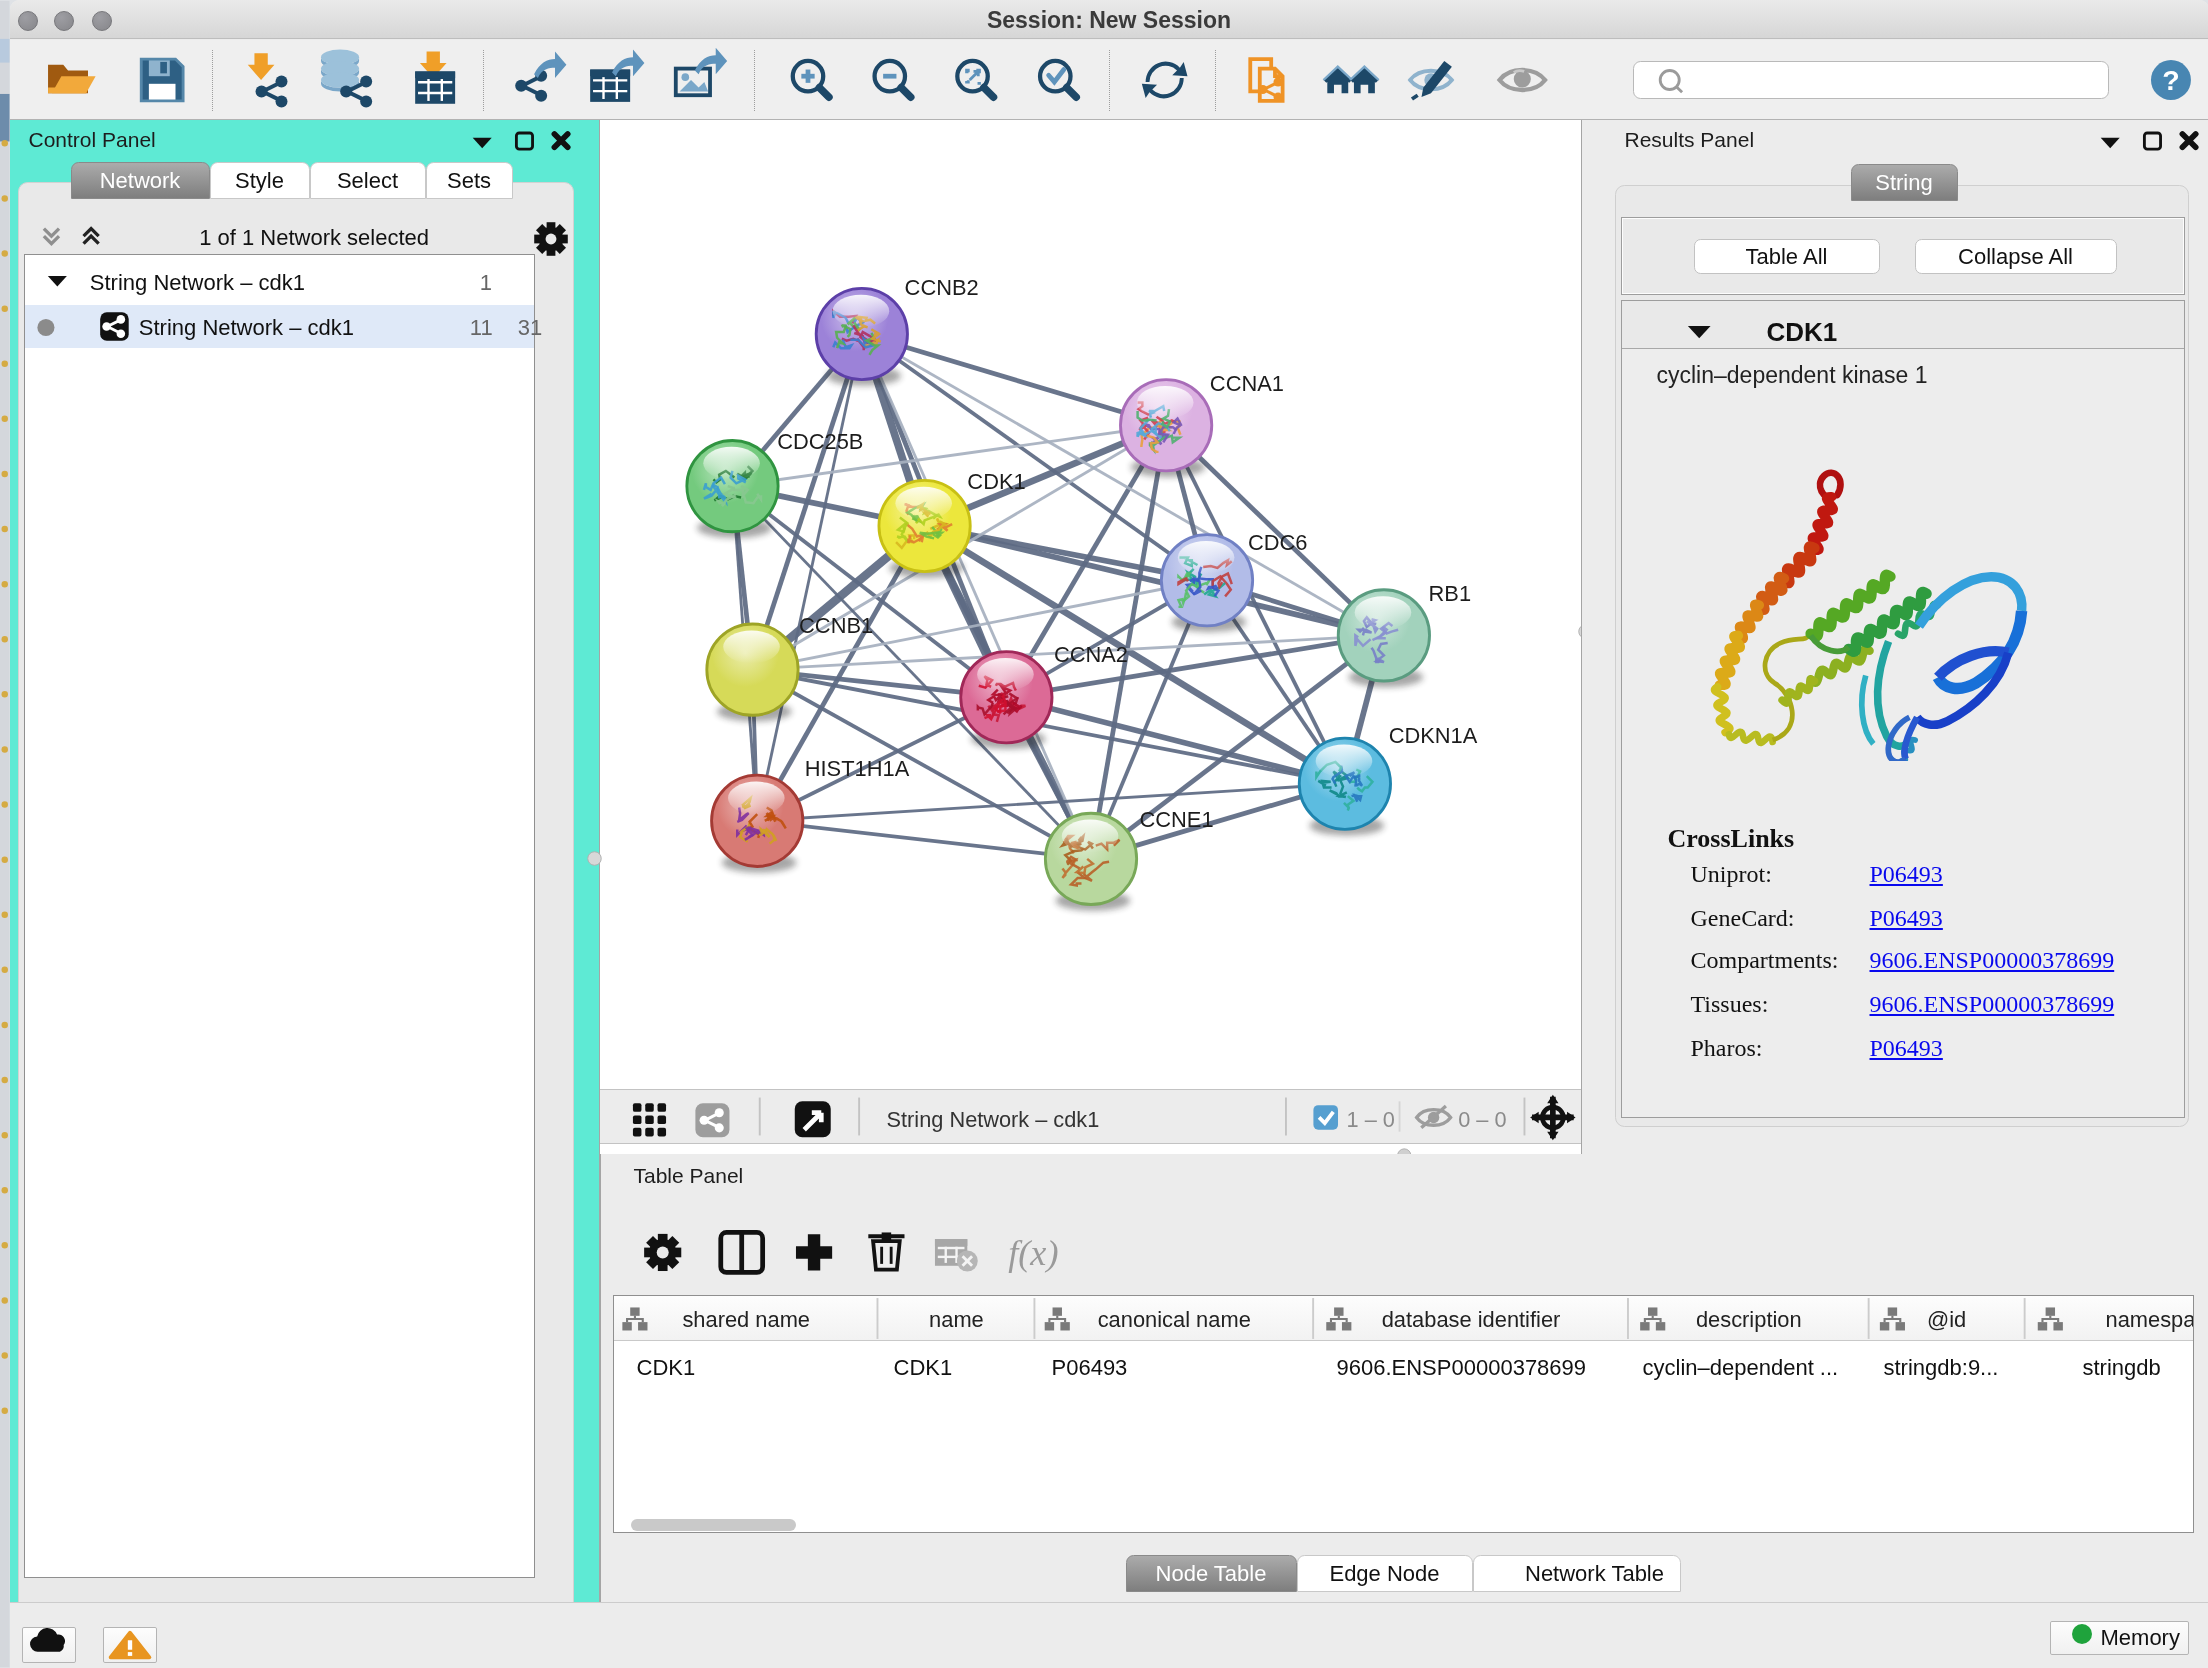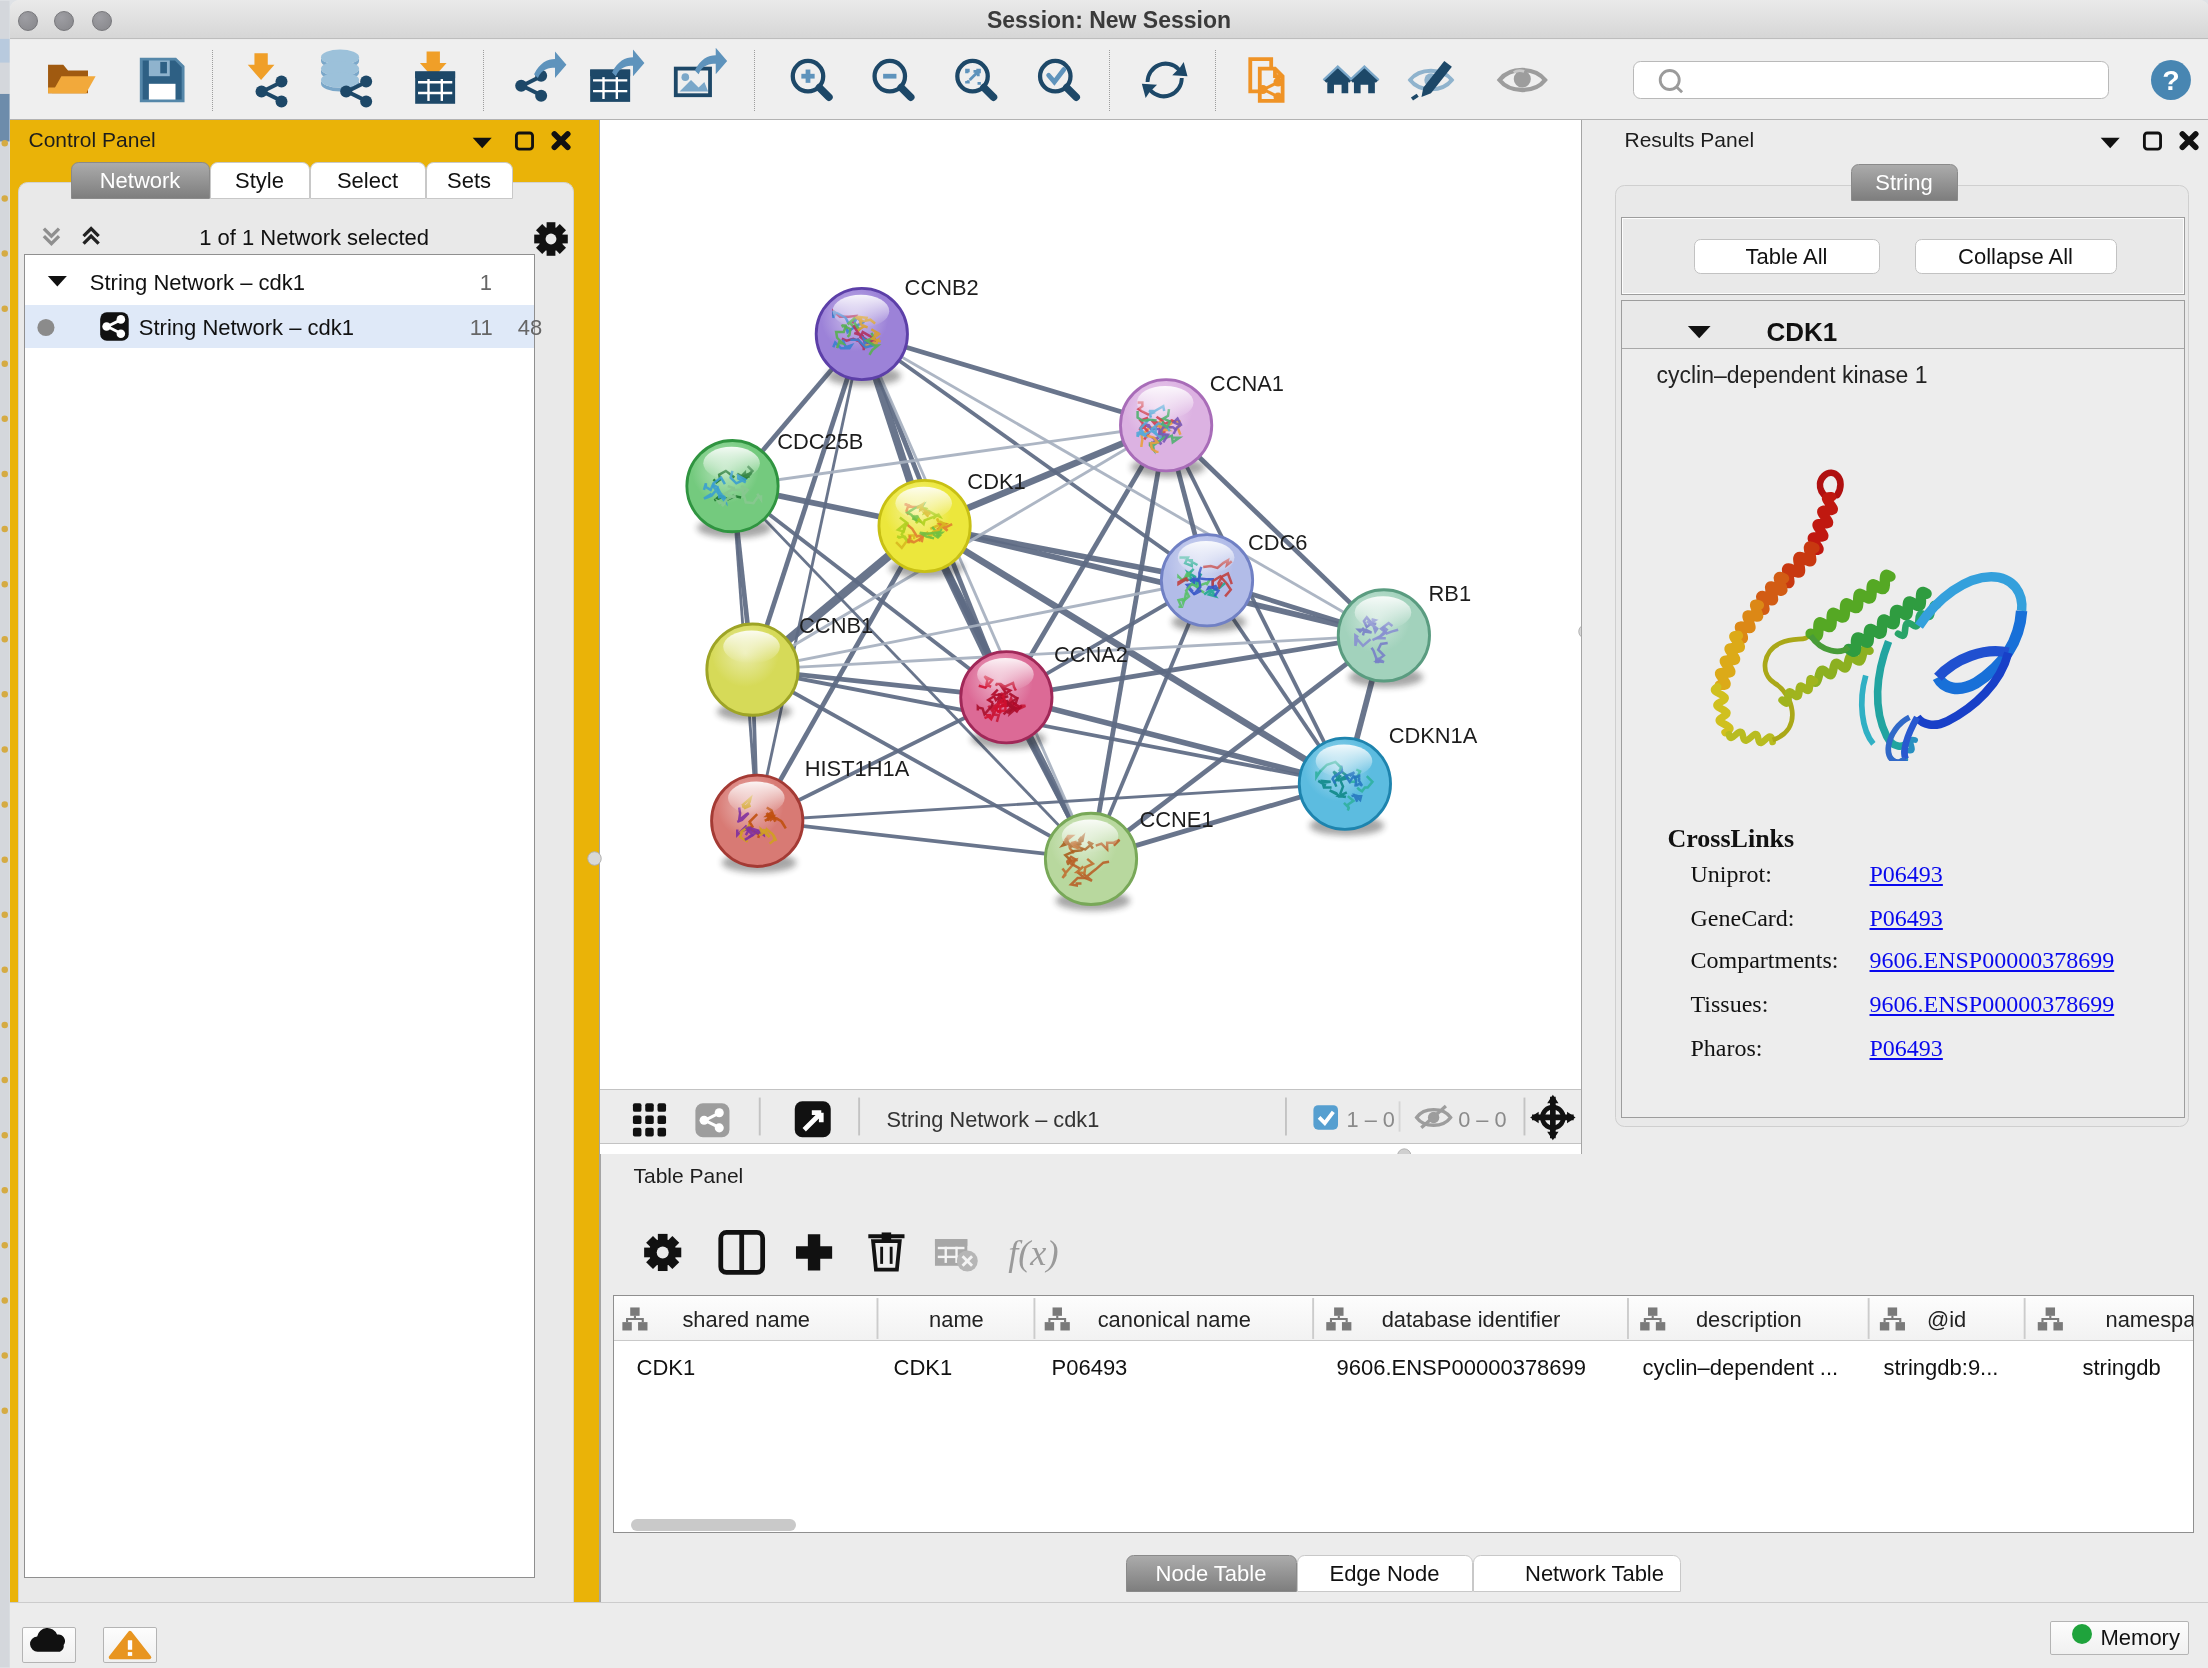--- a/index.html
+++ b/index.html
@@ -7,21 +7,21 @@
 #win{position:absolute;left:9.5px;top:0;width:2199px;height:1668px;background:#ececec;border-radius:9.5px 9.5px 0 0;}
 #titlebar{position:absolute;left:0;top:0;width:2199px;height:39px;border-radius:9.5px 9.5px 0 0;
  background:linear-gradient(#eaeaea,#d6d6d6);border-bottom:1px solid #bdbdbd;}
 .tl{position:absolute;top:10.5px;width:20px;height:20px;border-radius:50%;
  background:radial-gradient(circle at 35% 30%,#9e9ea3,#86868a);border:1px solid #77777b;}
 #title{position:absolute;top:6.7px;left:0;width:2199px;text-align:center;font-size:23px;font-weight:bold;color:#3a3a3a;}
 #toolbar{position:absolute;left:0;top:40px;width:2199px;height:80px;background:#efefef;border-bottom:1px solid #b2b2b2;}
 .vsep{position:absolute;top:9.5px;height:61px;width:0;border-left:1.9px dotted #9d9d9d;}
 #searchbox{position:absolute;left:1623px;top:21px;width:476px;height:38px;background:#fff;
  border:1px solid #b9b9b9;border-radius:7.6px;}
-#cpanel{position:absolute;left:0;top:120px;width:590px;height:1482px;background:#eab308;border-right:1px solid #a5a5a5;}
+#cpanel{position:absolute;left:0;top:120px;width:590px;height:1482px;background:#5eead4;border-right:1px solid #a5a5a5;}
 .ptitle{font-size:21px;color:#1d1d1d;}
 #cp-tabs{position:absolute;left:61px;top:42px;height:37px;z-index:5;}
 .tab{position:absolute;top:0;height:37px;text-align:center;font-size:22px;color:#111;
  background:#fff;border:1px solid #c8c8c8;border-radius:7.6px 7.6px 0 0;line-height:36px;}
 .tabsel{background:linear-gradient(#ababab,#7e7e7e);color:#fff;border-color:#8a8a8a;}
 #cp-box{position:absolute;left:8.6px;top:62px;width:556px;height:1455px;background:#e9e9e9;border:1px solid #d2d2d2;border-radius:9.5px;}
 #cp-tree{position:absolute;left:14.3px;top:134px;width:511px;height:1324px;background:#fff;border:1px solid #8f8f8f;}
 #netview{position:absolute;left:590px;top:120px;width:982px;height:969px;background:#fff;}
 #netbar{position:absolute;left:590px;top:1089px;width:982px;height:55px;background:#ececec;
  border-top:1px solid #c3c3c3;border-bottom:1px solid #c3c3c3;}
@@ -257,21 +257,21 @@
 <line x1="-10" y1="0" x2="8" y2="9" stroke-width="4"></line>
 <circle cx="-11" cy="0" r="6" stroke="none"></circle>
 <circle cx="9" cy="-10" r="6" stroke="none"></circle>
 <circle cx="9" cy="10" r="6" stroke="none"></circle>
 </g>
    </svg>
    <div class="abs" style="left:65px;top:15px;font-size:22px;color:#111">String Network – cdk1</div>
    <div class="abs" style="left:455px;top:15px;font-size:22px;color:#666">1</div>
    <div class="abs" style="left:114px;top:60px;font-size:22px;color:#111">String Network – cdk1</div>
    <div class="abs" style="left:445px;top:60px;font-size:22px;color:#666">11</div>
-   <div class="abs" style="left:493px;top:60px;font-size:22px;color:#666">48</div>
+   <div class="abs" style="left:493px;top:60px;font-size:22px;color:#666">31</div>
  </div>
 </div>
 
  <div id="netview"></div>
  <svg class="abs" style="left:590px;top:120px" width="982" height="969" viewBox="0 0 1032 1019">
       <defs>
         <radialGradient id="gCCNB2" cx="0.42" cy="0.32" r="0.82">
 <stop offset="0" stop-color="#cdc0eb"></stop>
           <stop offset="0.45" stop-color="#9c82d8"></stop>
 <stop offset="0.85" stop-color="#9c82d8"></stop>

